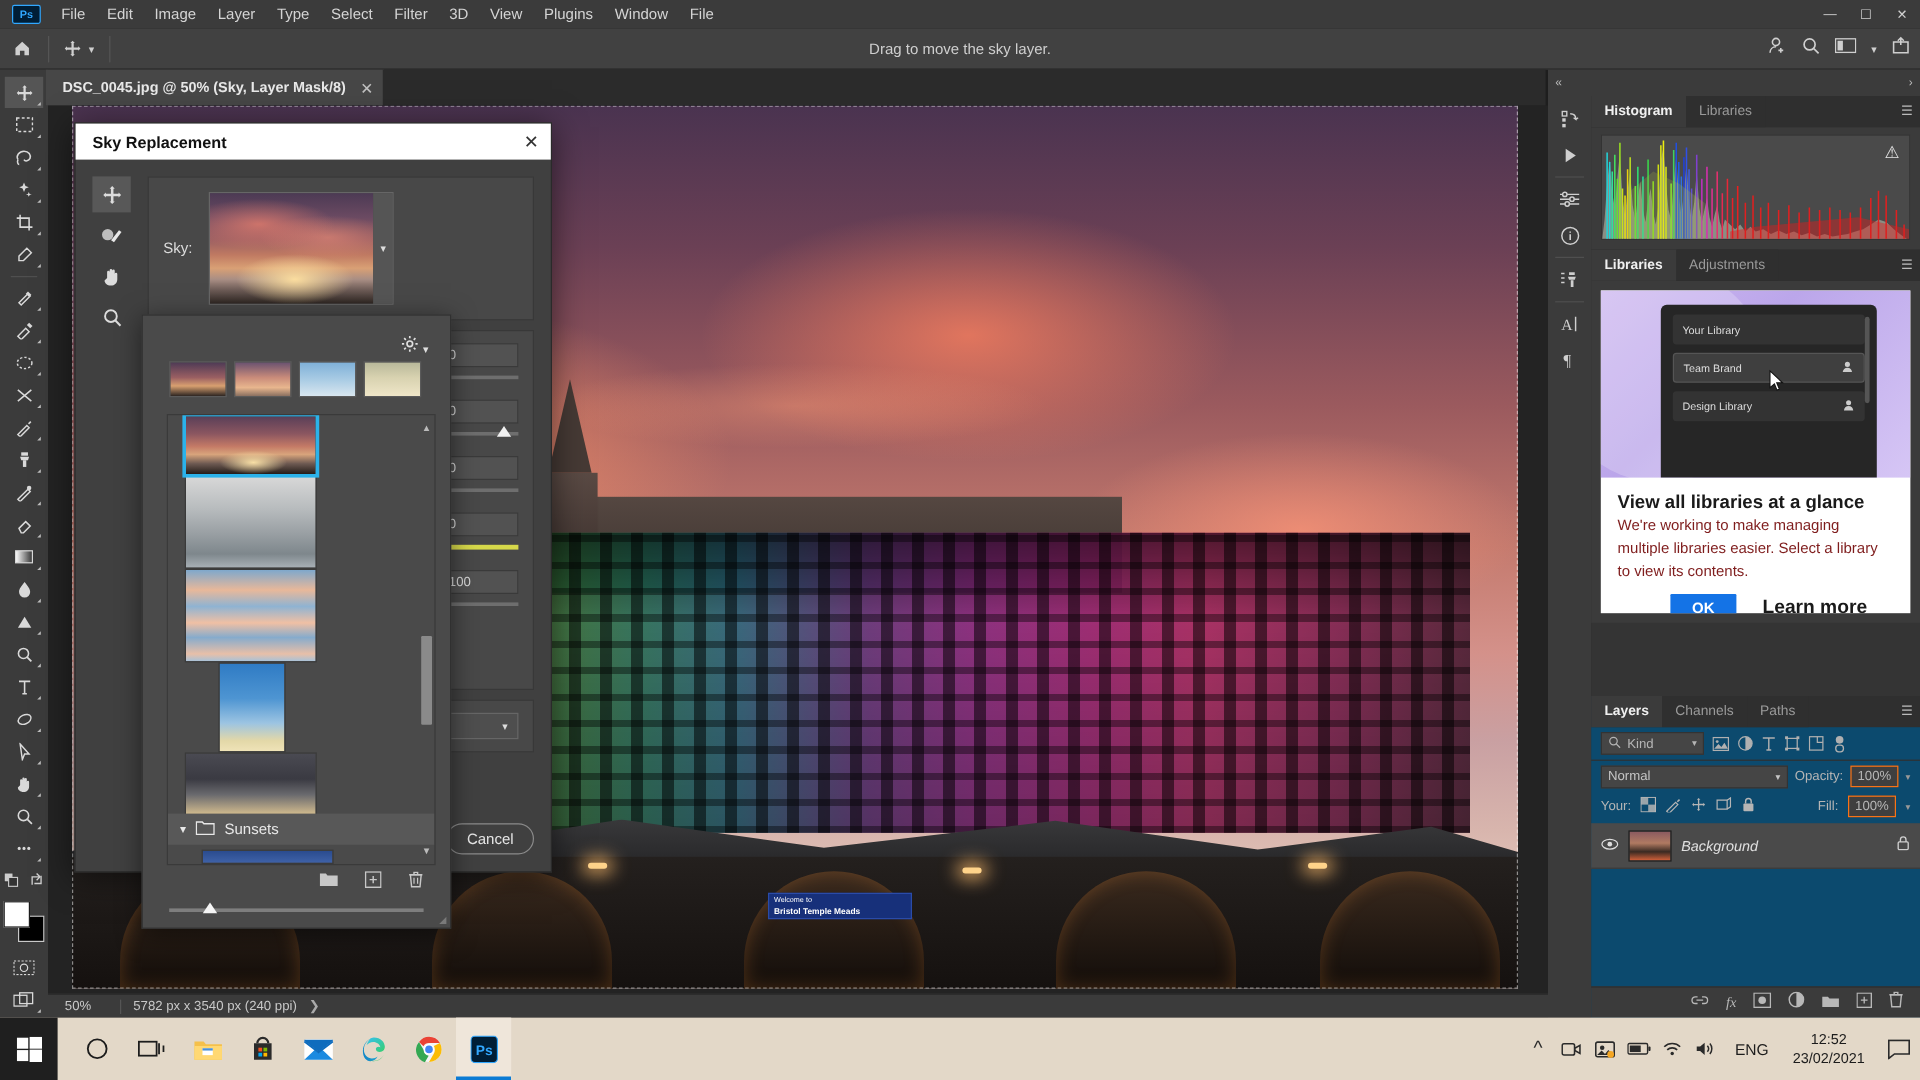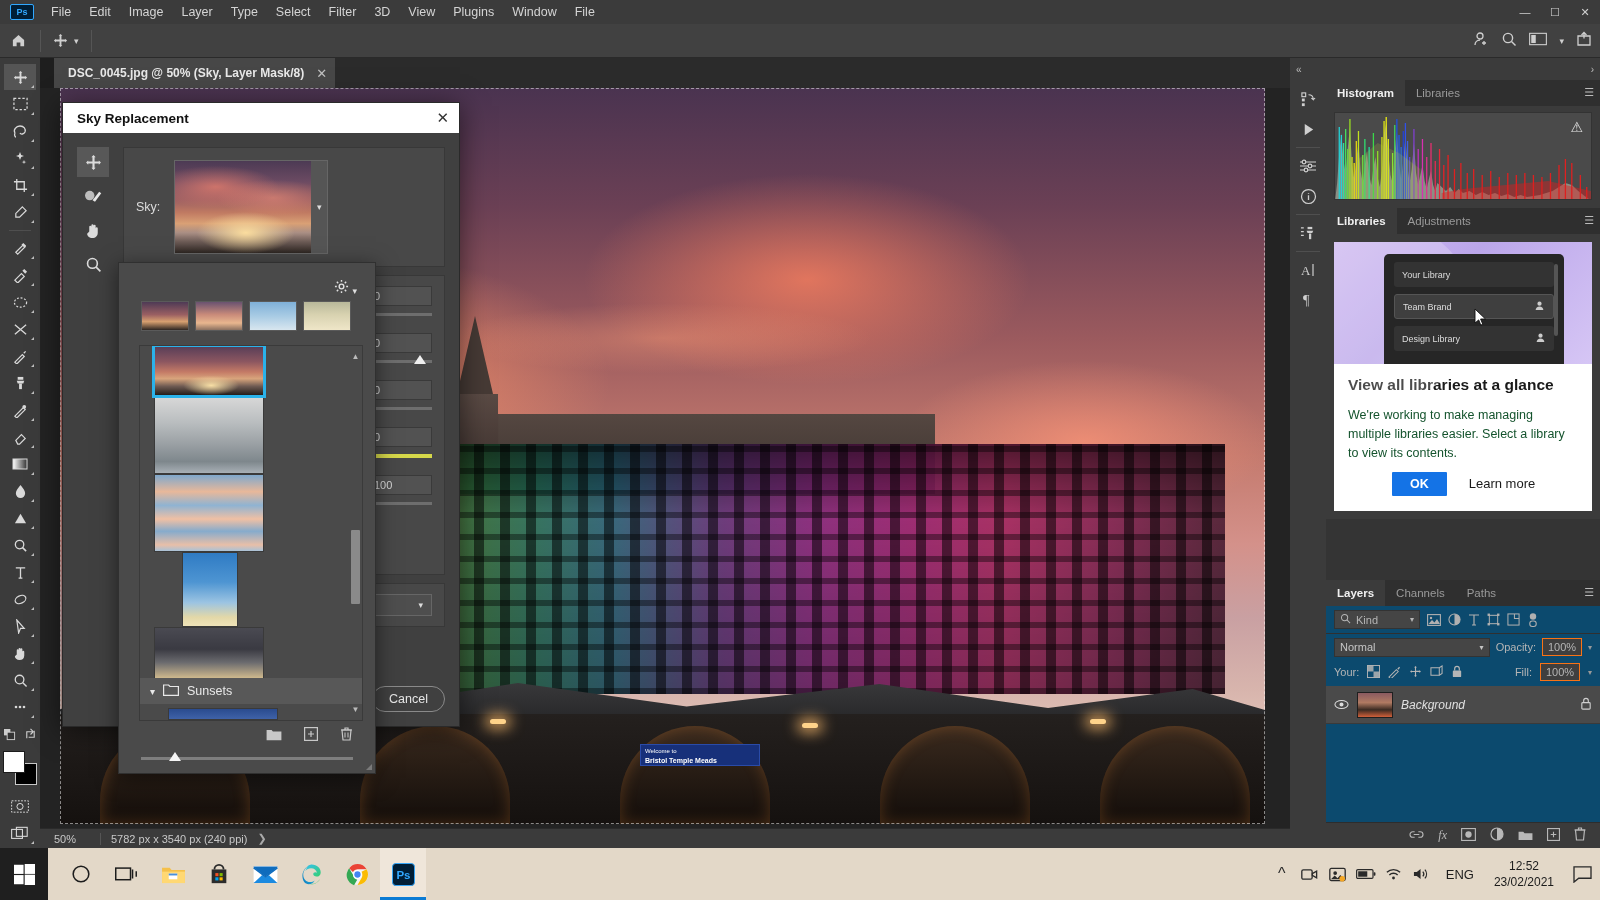--- a/index.html
+++ b/index.html
@@ -73,21 +73,21 @@
     position: absolute; left: 0; top: 0; width: 22px; height: 22px;
     background: #fff; border: 1px solid #1c1c1c;
   }
   .colorswatch .bg {
     position: absolute; left: 12px; top: 12px; width: 22px; height: 22px;
     background: #000; border: 1px solid #c8c8c8;
   }
 
   
   .tabstrip {
-    position: absolute; left: 54px; top: 58px; width: 1250px; height: 30px;
+    position: absolute; left: 38px; top: 58px; width: 1250px; height: 30px;
     background: #2b2b2b; display: flex; align-items: flex-end;
   }
   .doctab {
     height: 30px; background: #474747; display: flex; align-items: center;
     padding: 0 8px 0 14px; gap: 12px; color: #e8e8e8; font-size: 12px; font-weight: bold;
     border-right: 1px solid #2b2b2b;
   }
   .doctab .x { color: #c0c0c0; font-size: 13px; font-weight: normal; }
 
   
@@ -232,21 +232,21 @@
   .ptab.active { background: #3b3b3b; color: #f0f0f0; font-weight: bold; }
   .pmenu { position: absolute; right: 6px; top: 6px; color: #bbb; font-size: 11px; }
 
   .histpanel { background: #3b3b3b; padding: 6px 8px 8px 8px; }
   .histbox { position: relative; height: 88px; background: #4a4a4a; border: 1px solid #333; overflow: hidden; }
   .histwarn { position: absolute; right: 8px; top: 6px; color: #e6e6e6; font-size: 14px; }
 
   .libpanel { background: #3b3b3b; height: 285px; padding: 8px; }
   .libcard { width: 100%; height: 100%; background: #fff; overflow: hidden; position: relative; }
   .libcard-top {
-    height: 122px; position: relative;
+    height: 156px; position: relative;
     background: linear-gradient(135deg, #cdb7f0 0%, #bba6ea 40%, #d6c6f5 100%);
   }
   .libcard-top::before {
     content: ""; position: absolute; left: -40px; top: -20px; width: 180px; height: 180px;
     border-radius: 50%; background: rgba(255,255,255,0.22);
   }
   .libpopup {
     position: absolute; left: 50px; top: 12px; right: 28px; bottom: 0;
     background: #262626; border-radius: 5px 5px 0 0; padding: 8px 10px;
   }
@@ -256,27 +256,27 @@
     padding: 0 8px; color: #ddd; font-size: 9px;
   }
   .librow.hl { background: #3f3f3f; border: 1px solid #555; }
   .libscroll {
     position: absolute; right: 6px; top: 10px; width: 4px; height: 72px;
     background: #555; border-radius: 2px;
   }
   .cursor-arrow { position: absolute; left: 140px; top: 66px; pointer-events: none; }
   .libcard-body { padding: 12px 14px 8px 14px; }
   .libtitle { font-size: 15.5px; font-weight: bold; color: #1a1a1a; line-height: 1.22; }
-  .libdesc { font-size: 12.5px; color: #14532d; line-height: 1.52; margin-top: 11px; }
+  .libdesc { font-size: 12.5px; color: #7f1d1d; line-height: 1.52; }
   .libactions { display: flex; align-items: center; gap: 22px; margin-top: 9px; padding-left: 44px; }
   .okbtn {
     background: #1473e6; color: #fff; border-radius: 1px;
     padding: 5px 18px; font-size: 12.5px; font-weight: bold;
   }
-  .learnmore { color: #1a1a1a; font-size: 13px; font-weight: normal; }
+  .learnmore { color: #1a1a1a; font-size: 16px; font-weight: bold; }
 
   .layerspanel { background: #0c4a6e; position: absolute; left: 0; right: 0; top: 500px; bottom: 0; }
   .layerfilter {
     display: flex; align-items: center; gap: 7px; padding: 5px 8px; height: 28px;
     border-bottom: 1px solid #303030;
   }
   .kindsel {
     width: 86px; height: 19px; background: #454545; border: 1px solid #333;
     display: flex; align-items: center; gap: 5px; padding: 0 5px;
     color: #b5b5b5; font-size: 11px;
@@ -523,20 +523,21 @@
         </svg>
     </div>
     <div class="opt-sep"></div>
     <div class="opt-tool">
       <svg width="15" height="15" viewBox="0 0 16 16">
           <path d="M8 1l2 2H9v4h4V6l2 2-2 2V9H9v4h1l-2 2-2-2h1V9H3v1L1 8l2-2v1h4V3H6z" fill="currentColor"></path>
         </svg>
       <span style="font-size:9px">▾</span>
     </div>
     <div class="opt-sep"></div>
+    <div class="opt-hint">Drag to move the sky layer.</div>
     <div class="opt-right">
       <span>
         <svg width="16" height="16" viewBox="0 0 16 16">
             <circle cx="7" cy="5" r="3" fill="none" stroke="currentColor" stroke-width="1.3"></circle>
             <path d="M2 14c0-3 2.2-5 5-5" fill="none" stroke="currentColor" stroke-width="1.3"></path>
             <path d="M11 10v4M9 12h4" stroke="currentColor" stroke-width="1.3"></path>
           </svg>
       </span>
       <span>
         <svg width="16" height="16" viewBox="0 0 16 16">

